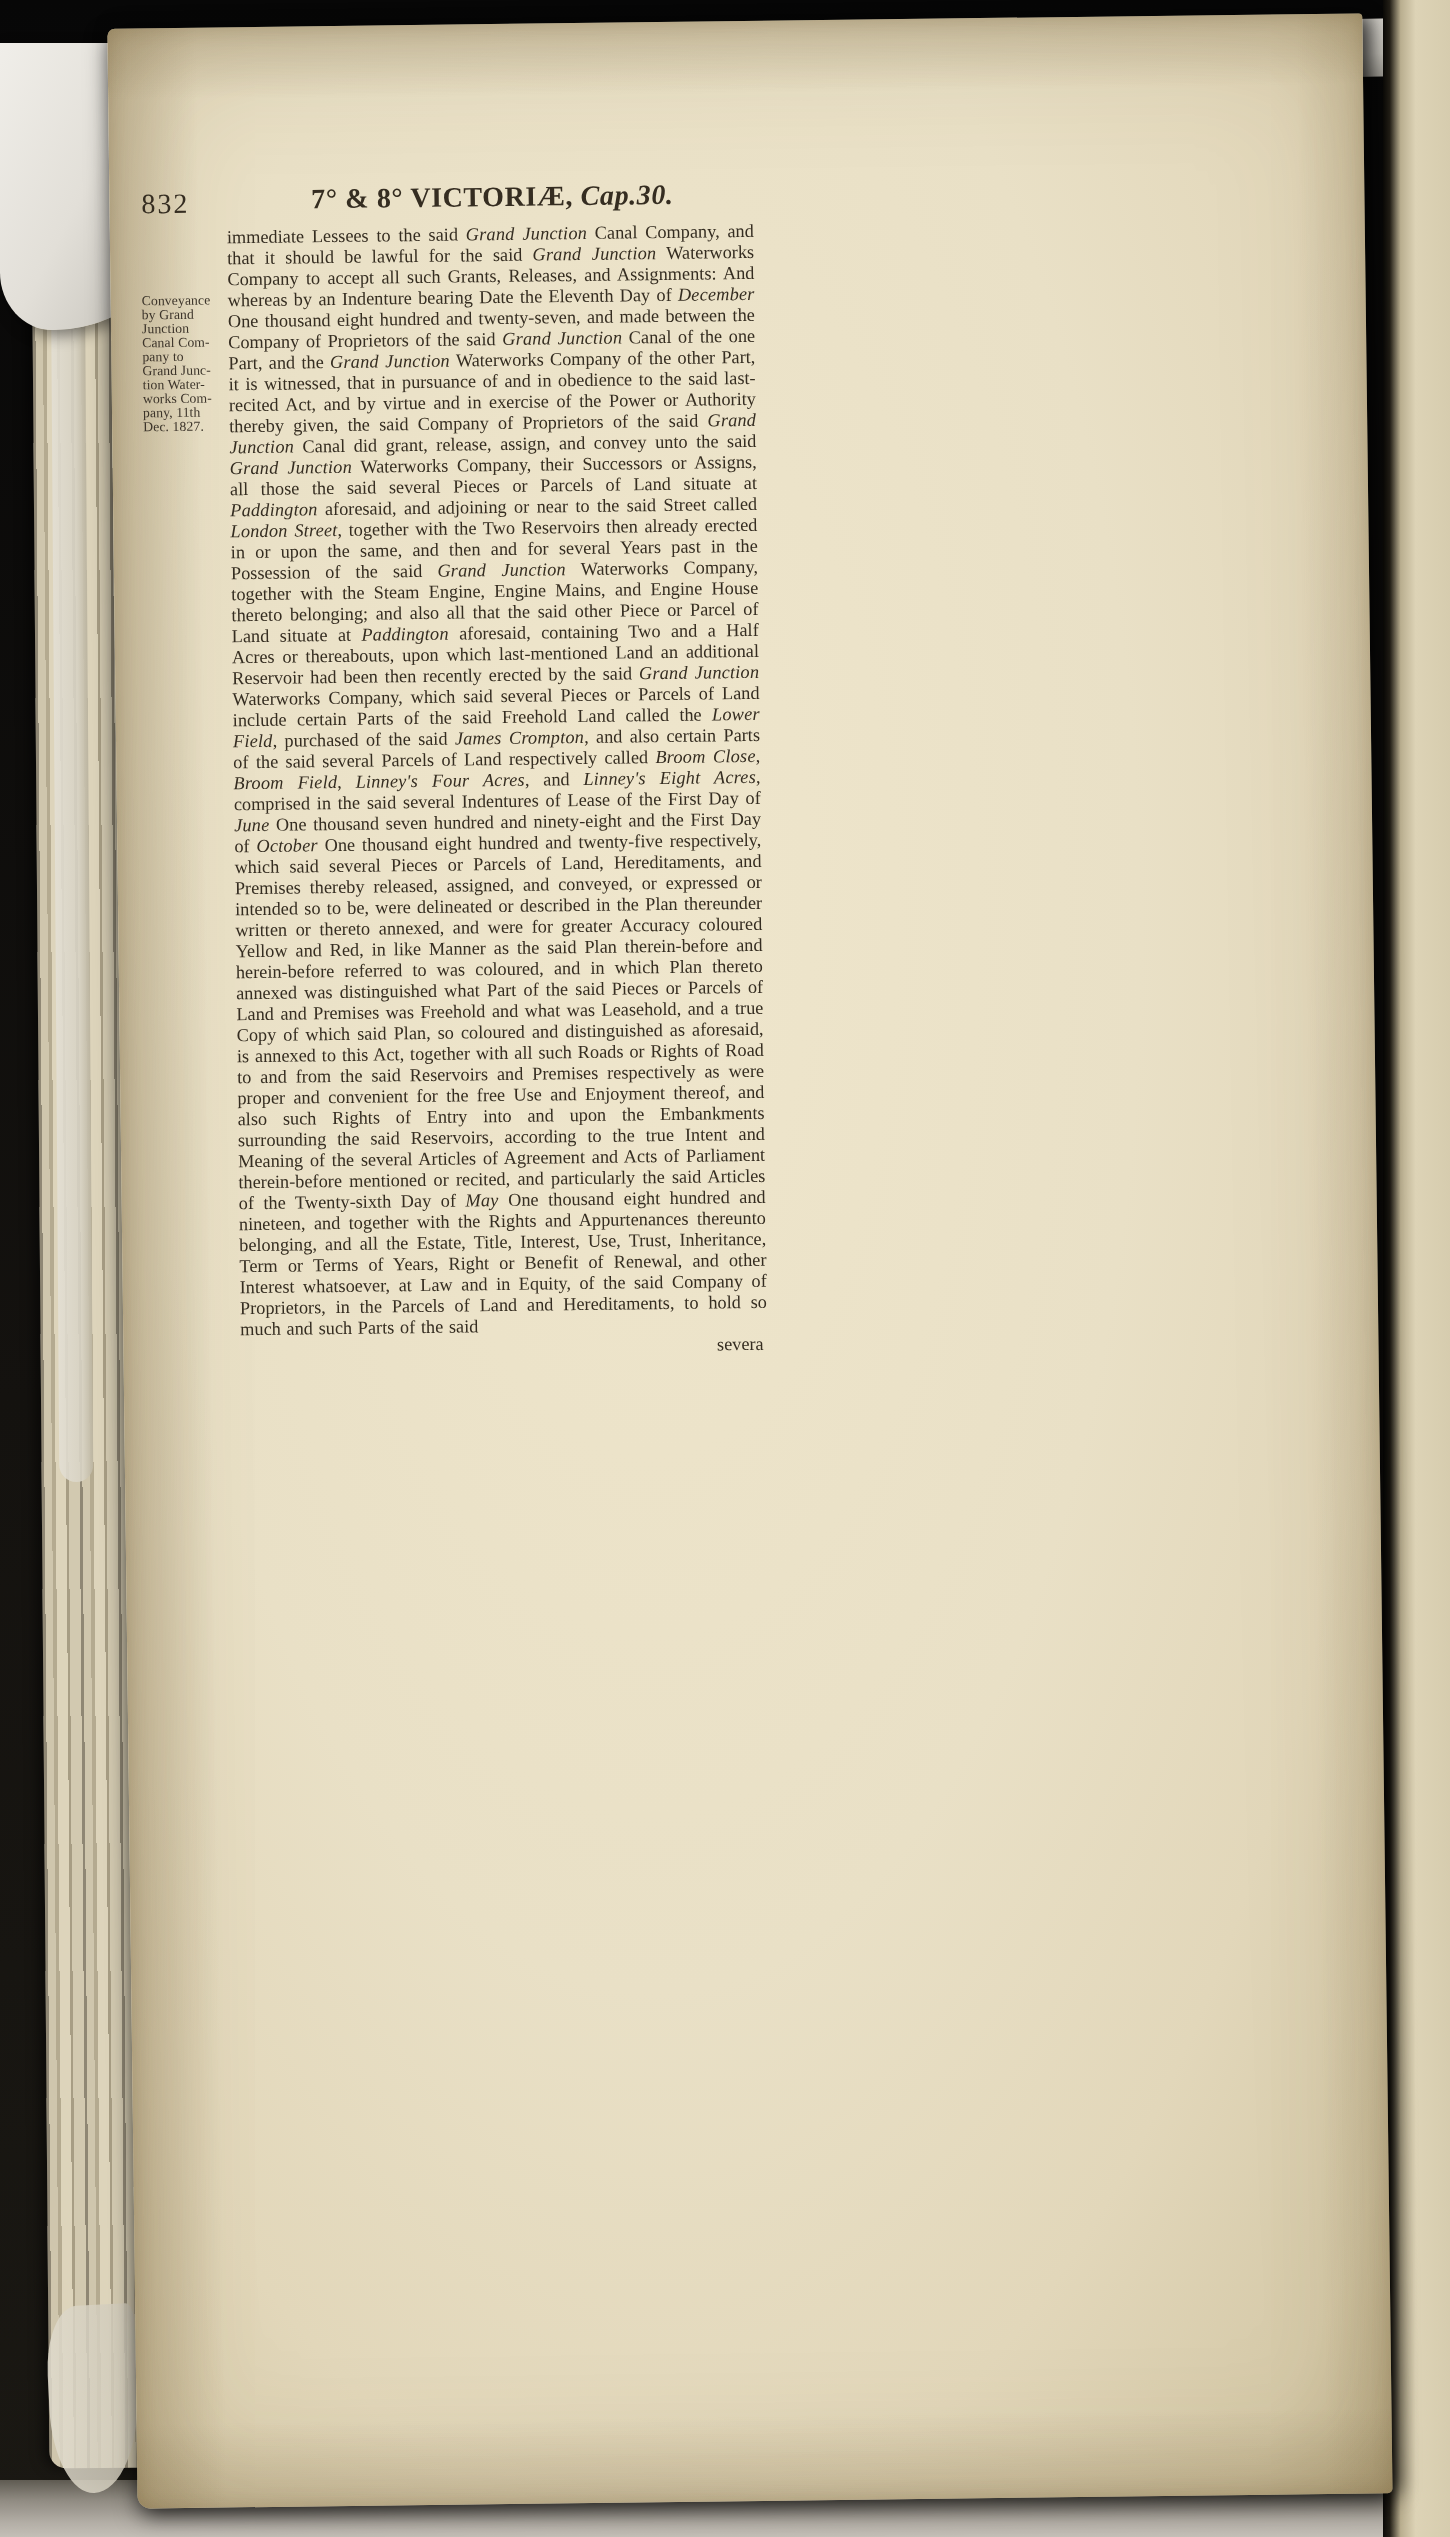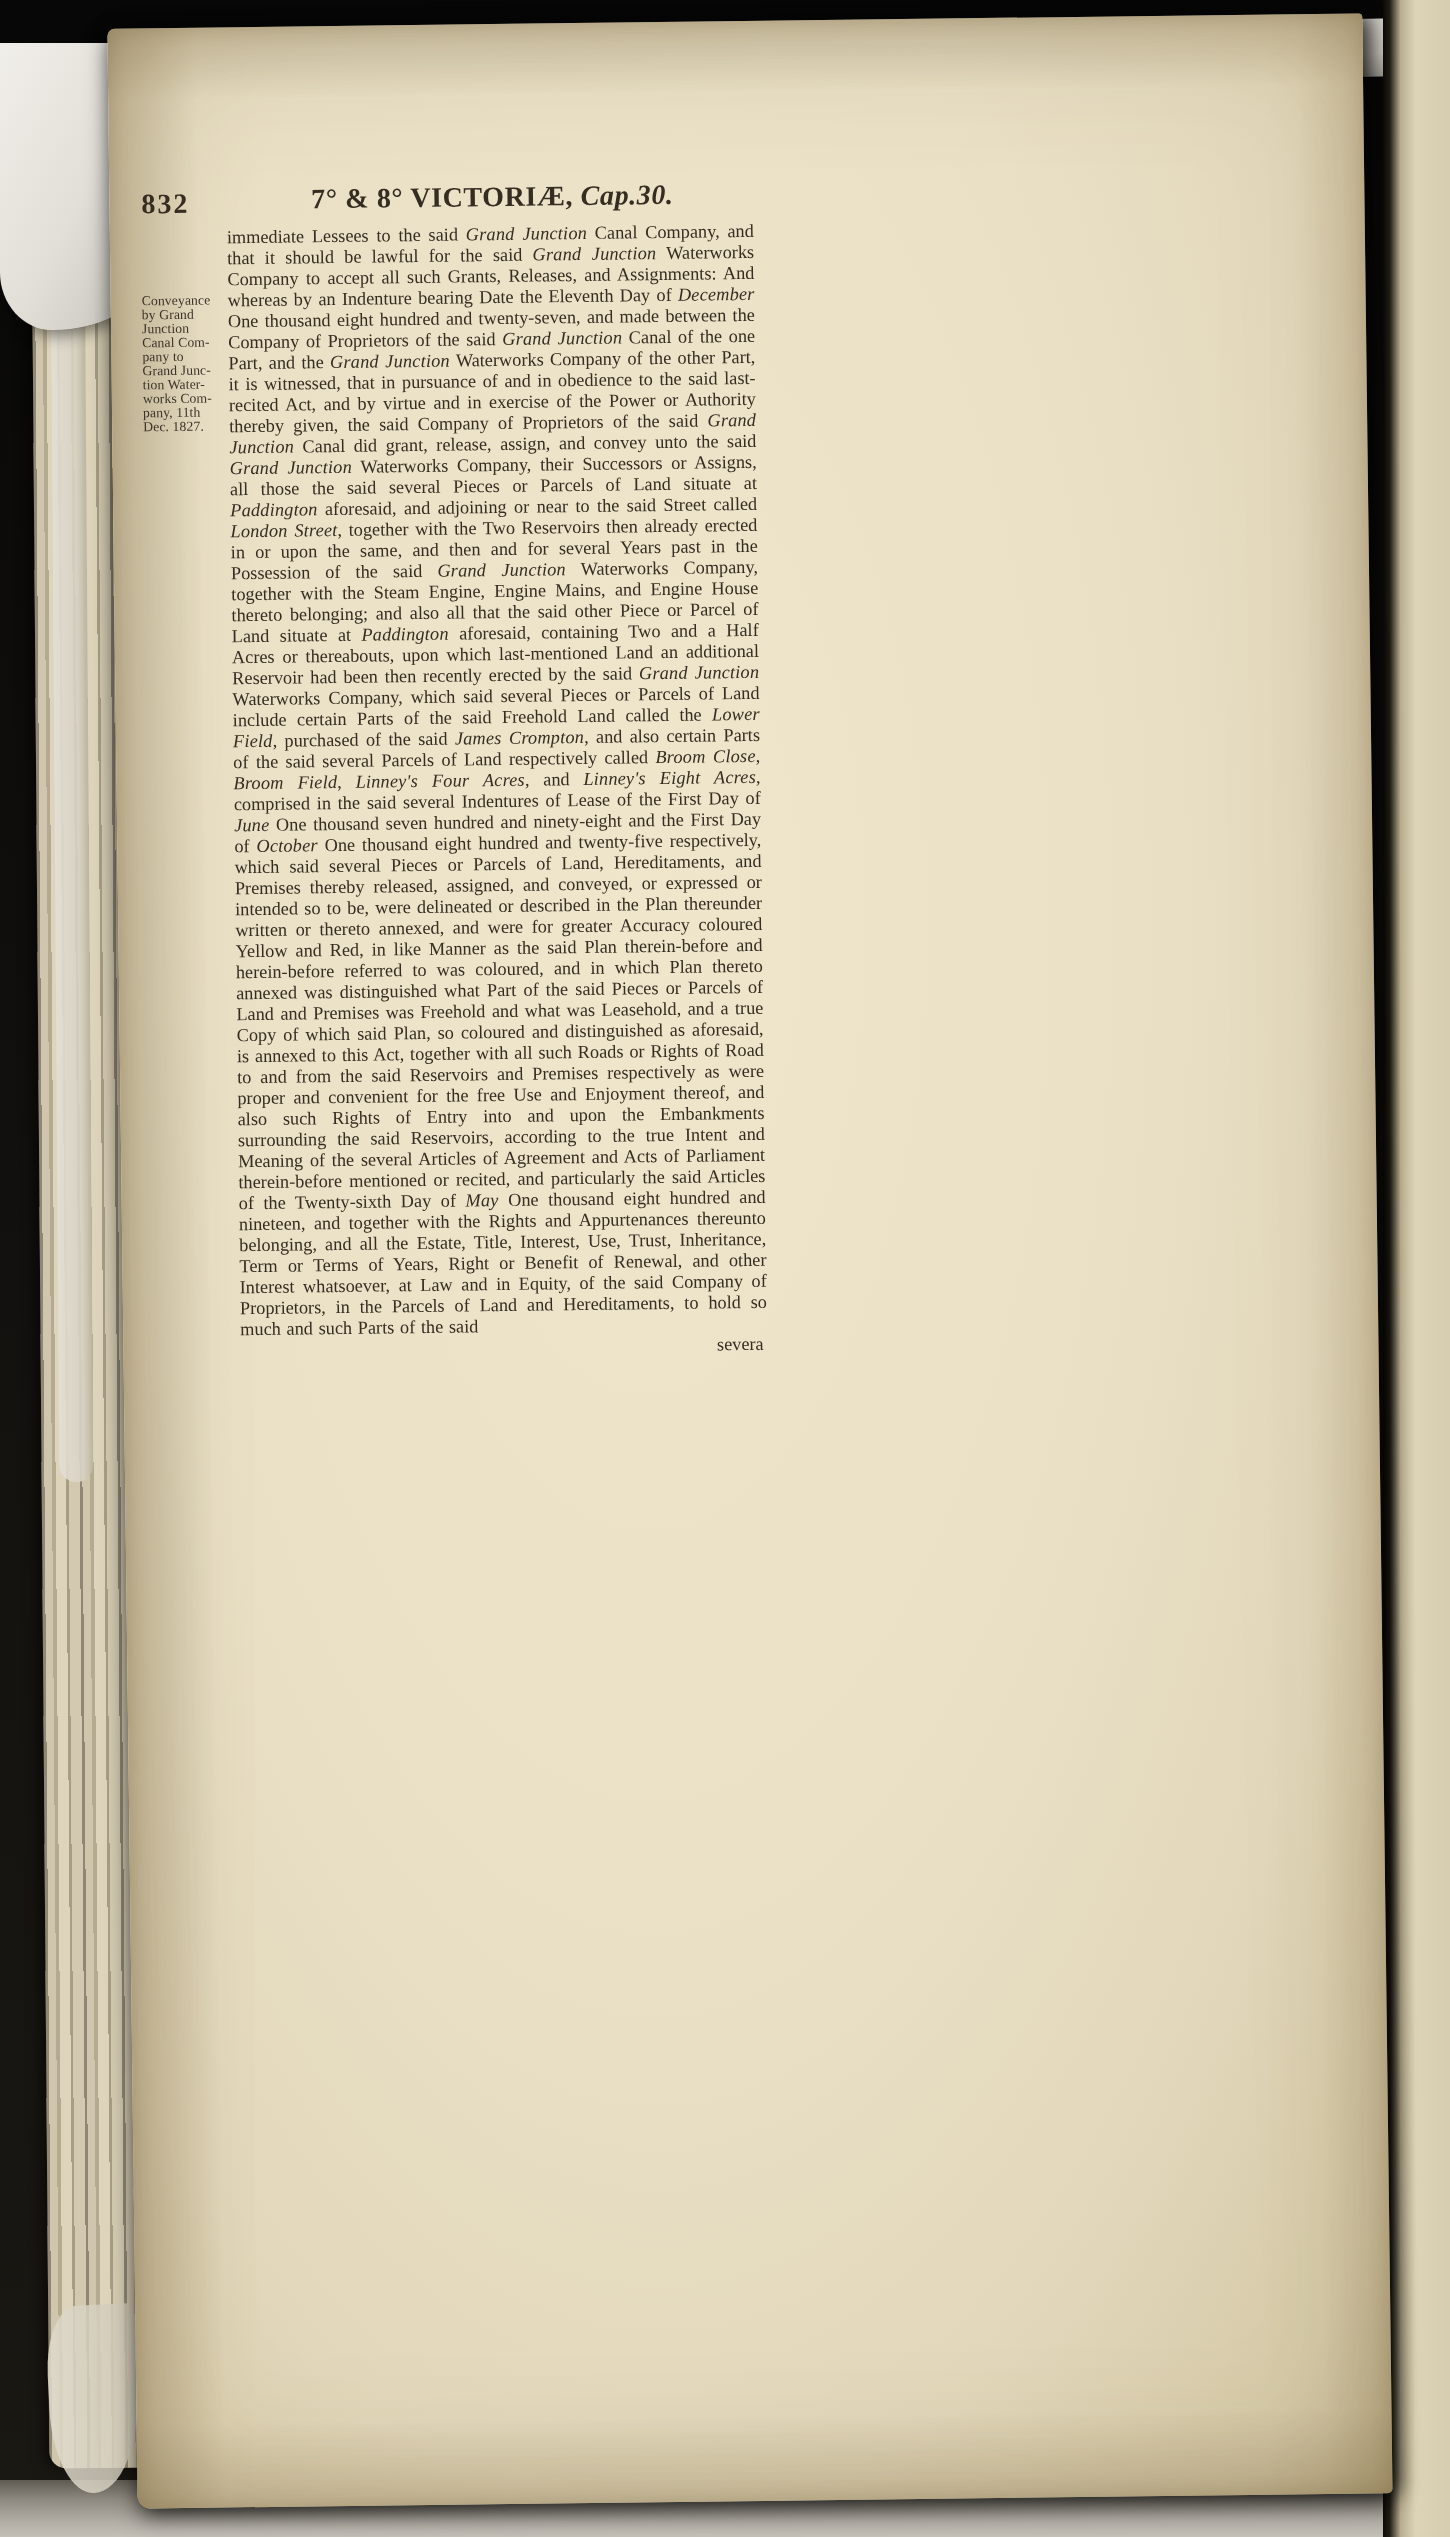--- a/index.html
+++ b/index.html
@@ -64,21 +64,21 @@
     content: ""; position: absolute; inset: 0; border-radius: inherit; pointer-events: none;
     background:
       linear-gradient(180deg, rgba(100,78,38,.20) 0, rgba(100,78,38,0) 71px),
       linear-gradient(90deg, rgba(100,78,38,.24) 0, rgba(100,78,38,0) 89px),
       linear-gradient(270deg, rgba(100,78,38,.12) 0, rgba(100,78,38,0) 66px),
       linear-gradient(0deg, rgba(100,78,38,.16) 0, rgba(100,78,38,0) 85px);
   }
   
   .page-number {
     position: absolute; left: 32px; top: 160px;
-    font-size: 28px; font-weight: bold; letter-spacing: 1.9px; color: var(--ink, #362e22);
+    font-size: 28px; font-weight: normal; letter-spacing: 1.9px; color: var(--ink, #362e22);
   }
   .running-head {
     position: absolute; left: 115px; top: 157px; width: 536px;
     text-align: center; font-size: 28px; font-weight: bold;
     letter-spacing: 0.6px; color: var(--ink, #362e22); white-space: nowrap;
   }
   .running-head .chap { font-style: italic; }
   .margin-note {
     position: absolute; left: 31px; top: 266px; width: 90px;
     font-size: 13.7px; line-height: 14px; white-space: pre-line;

